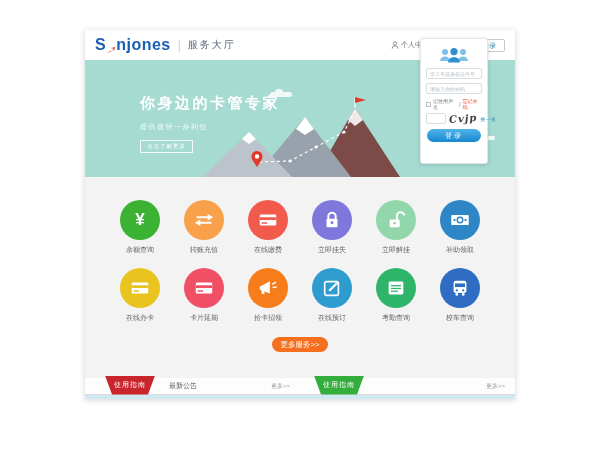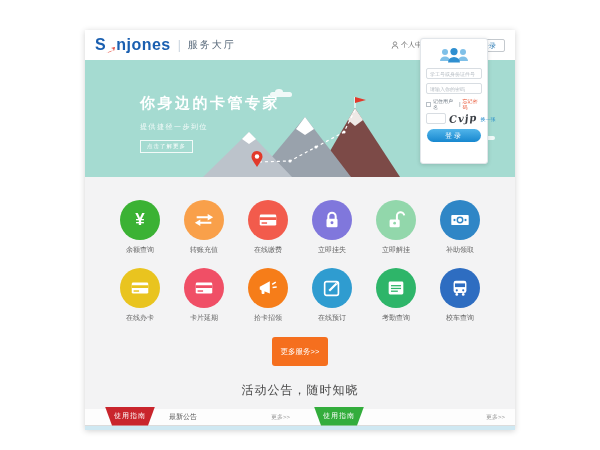--- a/index.html
+++ b/index.html
@@ -60,22 +60,22 @@
     color:#fff; font-size:7px; letter-spacing:2px; cursor:pointer; }
 
   
   .services { background:#f3f3f4; padding:10px 0 0; }
   .sec-title { text-align:center; font-size:12px; color:#4a4a4a; letter-spacing:1px; font-weight:normal; }
   .svc-row { display:flex; justify-content:space-between; padding:0 30px; margin-top:13px; }
   .svc { width:50px; text-align:center; cursor:pointer; }
   .circle { width:40px; height:40px; border-radius:50%; margin:0 auto; display:flex;
     align-items:center; justify-content:center; }
   .svc-label { display:block; font-size:7px; color:#666; margin-top:5px; }
-  .more-btn { display:block; margin:14px auto 0; width:56px; height:29px;
-    background:#f56f1e; border:none; border-radius:3px; color:#fff; font-size:7.5px; cursor:pointer; }
+  .more-btn { display:block; margin:14px auto 0; width:56px; height:15px;
+    background:#f56f1e; border:none; border-radius:8px; color:#fff; font-size:7.5px; cursor:pointer; }
 
   
   .notice { background:#f3f3f4; padding-top:16px; }
   .notice-bar { display:flex; margin-top:10px; }
   .notice-panel { width:50%; height:17px; background:#fdfdfd; border-bottom:1px solid #dcdcdc;
     display:flex; align-items:center; position:relative; }
   .ribbon { height:19px; line-height:17px; padding:0 9px; color:#fff; font-size:7px;
     letter-spacing:1px; margin-top:-2px; cursor:pointer;
     clip-path:polygon(0 0,100% 0,86% 100%,14% 100%); }
   .ribbon.red { background:#c9252c; margin-left:20px; }
@@ -299,21 +299,20 @@
               </svg>
             </div>
           <span class="svc-label">校车查询</span>
         </div>
       </div>
 
       <button class="more-btn">更多服务&gt;&gt;</button>
     </div>
 
     <div class="notice">
-      <h2 class="sec-title">活动公告，随时知晓</h2>
       <div class="notice-bar">
         <div class="notice-panel">
           <div class="ribbon red">使用指南</div>
           <div class="plain-tab">最新公告</div>
           <div class="more-link">更多&gt;&gt;</div>
         </div>
         <div class="notice-panel">
           <div class="ribbon green">使用指南</div>
           <div class="more-link">更多&gt;&gt;</div>
         </div>

